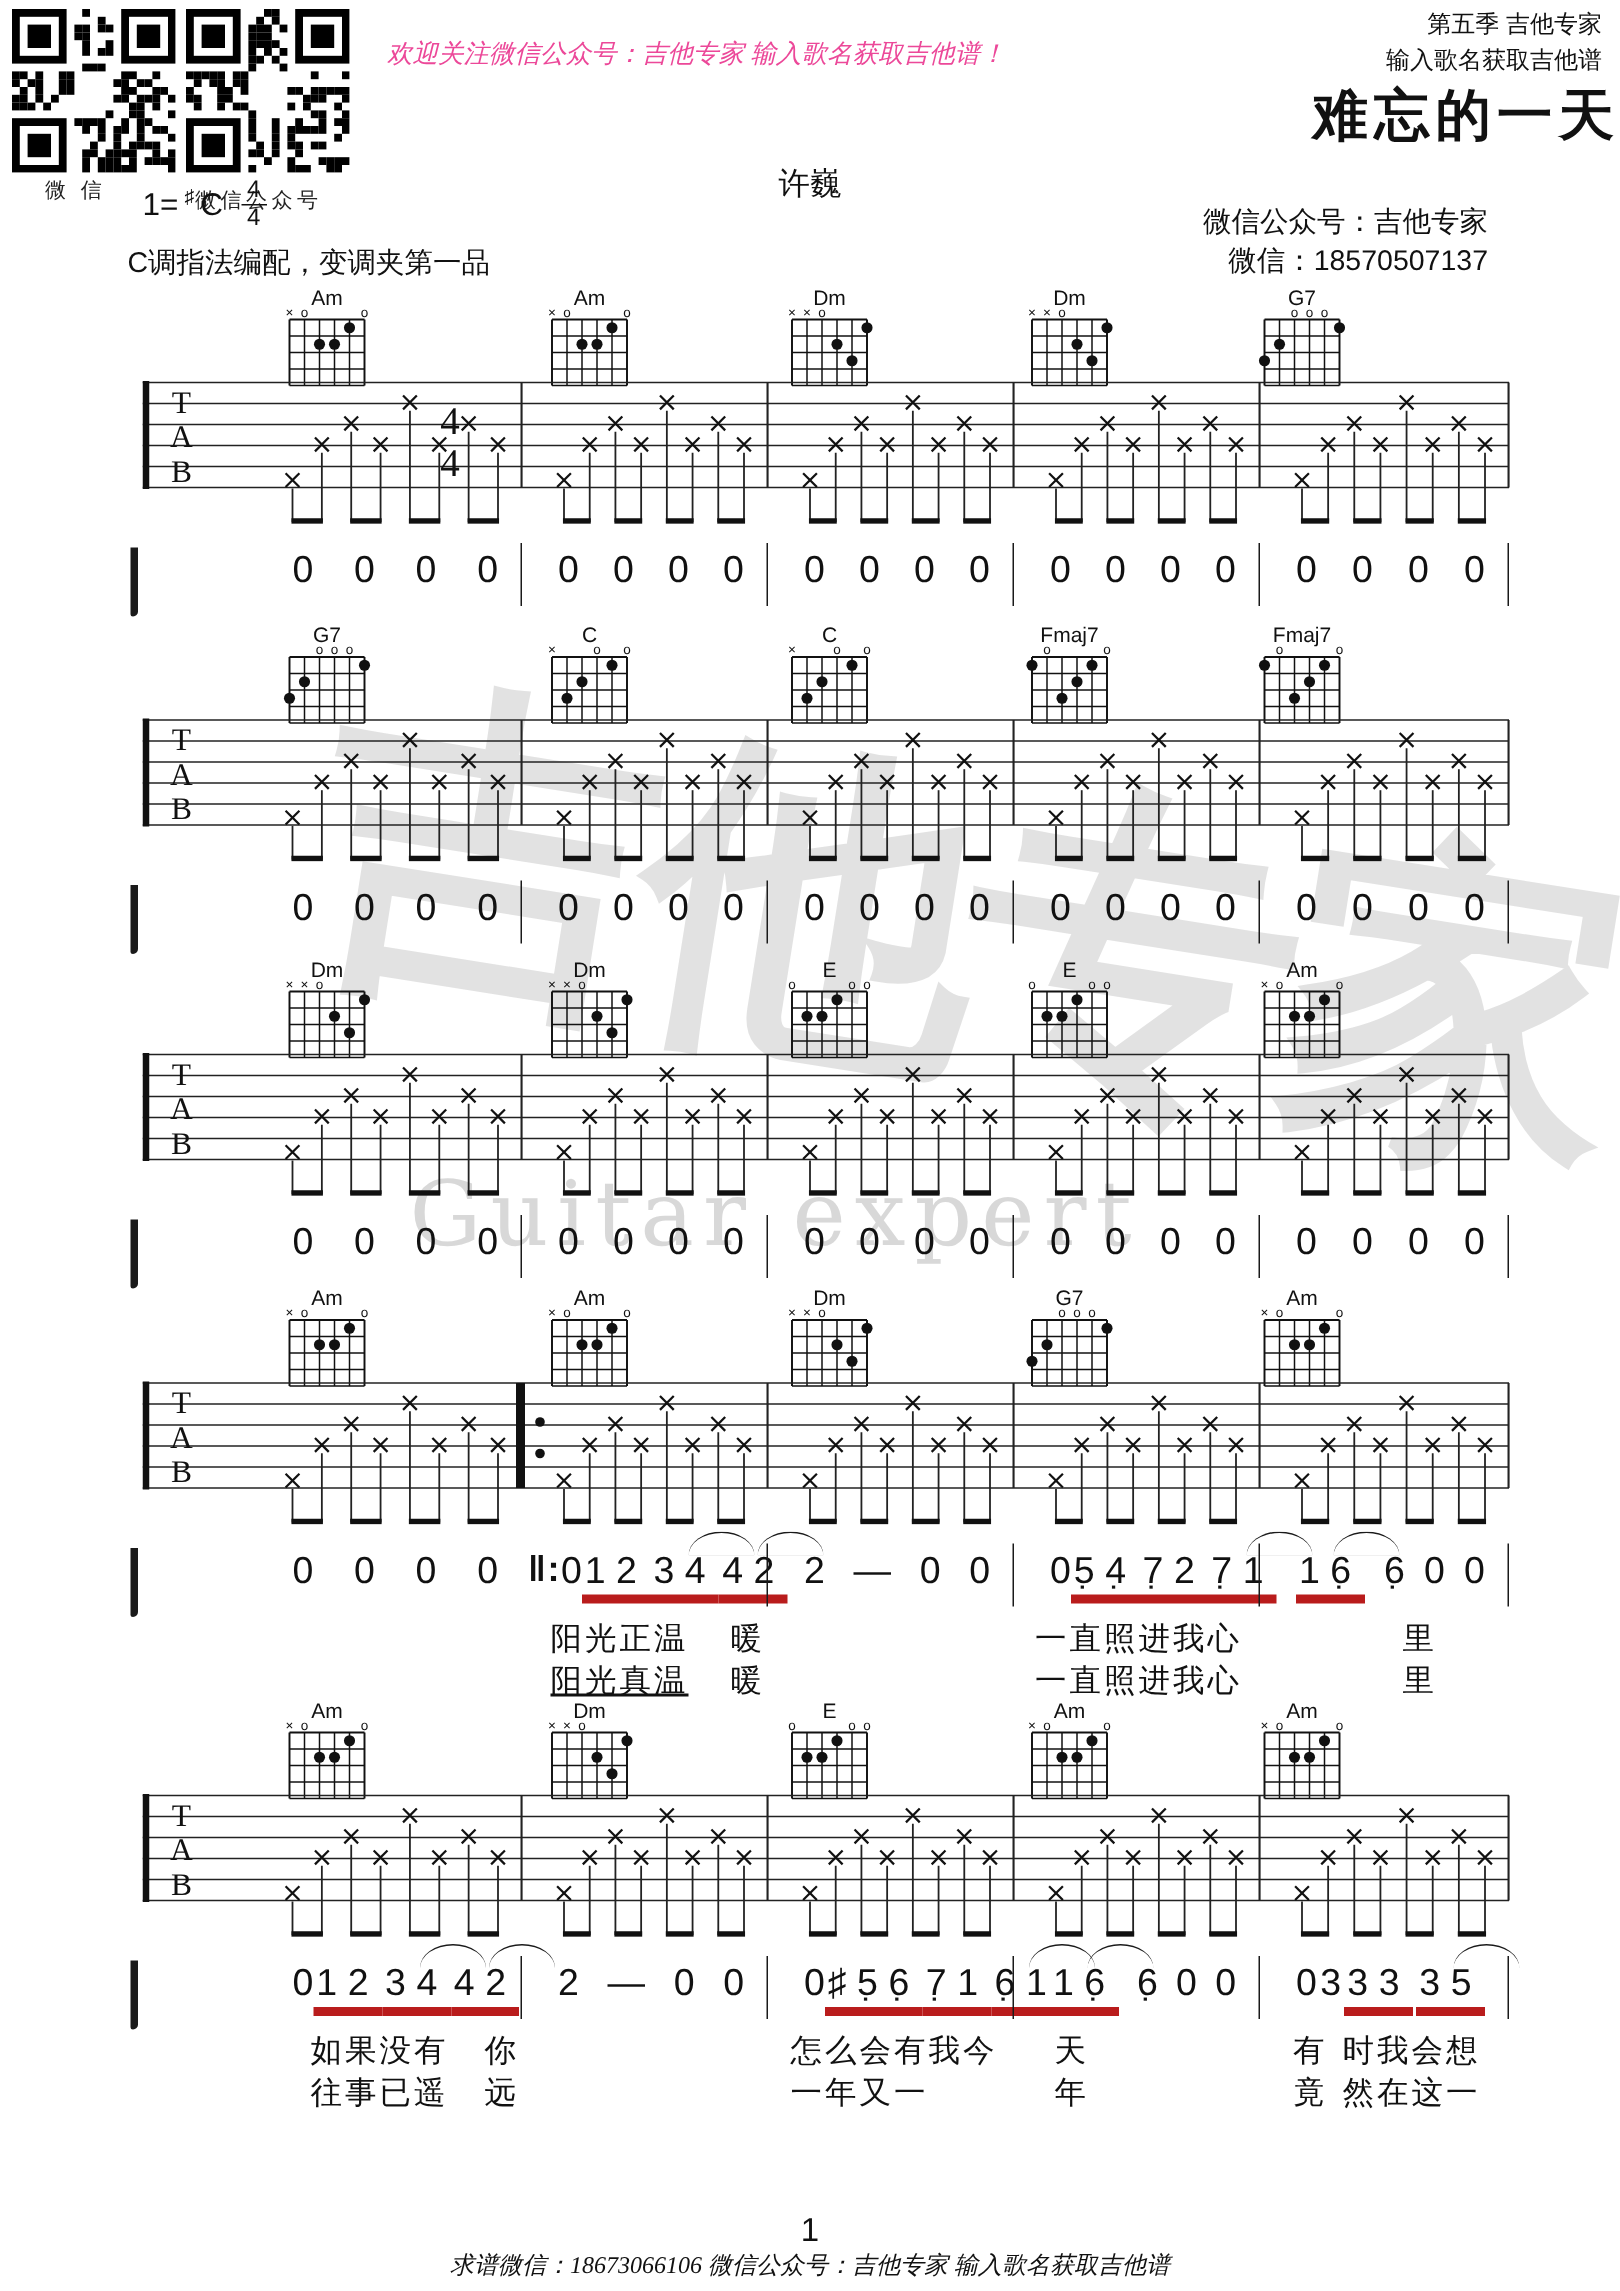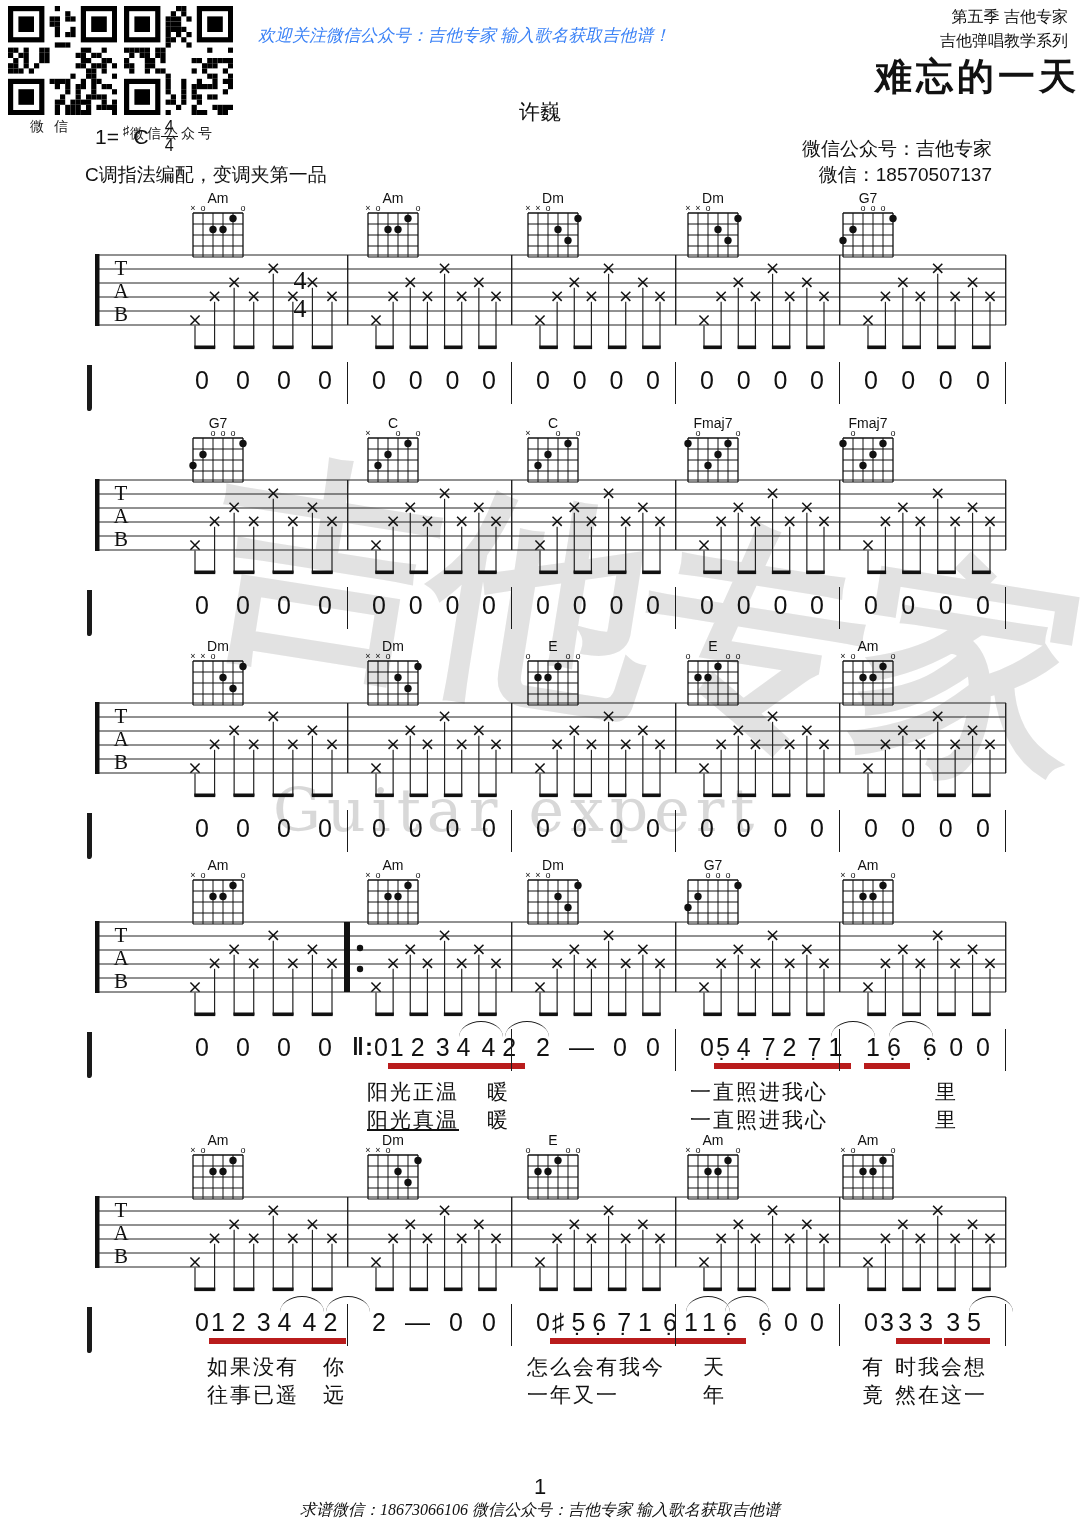--- a/index.html
+++ b/index.html
@@ -1,20 +1,20 @@
 <!DOCTYPE html>
 <html><head>
 <meta charset="utf-8">
 <style>
   html,body{margin:0;padding:0;background:#888;}
   .page{position:relative;width:1080px;height:1527px;margin:0 auto;background:#fff;
         font-family:"Liberation Sans",sans-serif;color:#111;overflow:hidden;}
   .abs{position:absolute;}
   .qr-label{font-size:14px;letter-spacing:3px;color:#222;}
-  .welcome{font-family:"Liberation Serif",serif;font-style:italic;font-size:17px;color:#3b82f6;}
+  .welcome{font-family:"Liberation Serif",serif;font-style:italic;font-size:17px;color:#ec4899;}
   .series{font-size:16px;line-height:1.5;text-align:right;color:#111;}
   .title{font-size:37px;font-weight:700;letter-spacing:4px;text-align:right;width:100%;margin:0;}
   .artist{font-size:21px;text-align:center;width:100%;}
   .keyline{font-size:21px;display:flex;align-items:center;gap:4px;}
   .keyline .sharp{font-size:13px;vertical-align:super;position:relative;top:-6px;}
   .frac{display:inline-block;margin-left:8px;text-align:center;font-size:16px;line-height:1;}
   .frac b{display:block;font-weight:400;padding:1px 4px;}
   .frac b:last-child{border-top:1.5px solid #111;}
   .contact{font-size:19px;text-align:right;line-height:1.35;}
   .tuning{font-size:19px;}
@@ -280,25 +280,25 @@
         <rect x="5.2" y="78" width="26" height="26" fill="#fff"></rect>
         <rect x="10.4" y="83.2" width="15.600000000000001" height="15.600000000000001" fill="#000"></rect>
       </svg></div>
   <div class="abs qr-label" style="left:30px;top:118px">微 信</div>
   <div class="abs qr-label" style="left:130px;top:125px">微信公众号</div>
 
   <div class="abs welcome" style="left:258px;top:24px">欢迎关注微信公众号：吉他专家  输入歌名获取吉他谱！</div>
 
   <div class="abs series" style="right:12px;top:5px">
     <div>第五季 吉他专家</div>
-    <div>吉他弹唱教学系列</div>
+    <div>输入歌名获取吉他谱</div>
   </div>
 
   <h1 class="abs title" style="left:0;top:52px">难忘的一天</h1>
-  <div class="abs artist" style="left:0;top:98px">许巍</div>
+  <div class="abs artist" style="left:0;top:108px">许巍</div>
 
   <div class="abs keyline" style="left:95px;top:118px">
     <span>1=</span>
       <span class="sharp">♯</span>
       <span>C</span>
     <span class="frac">
       <b>4</b>
       <b>4</b>
     </span>
   </div>

